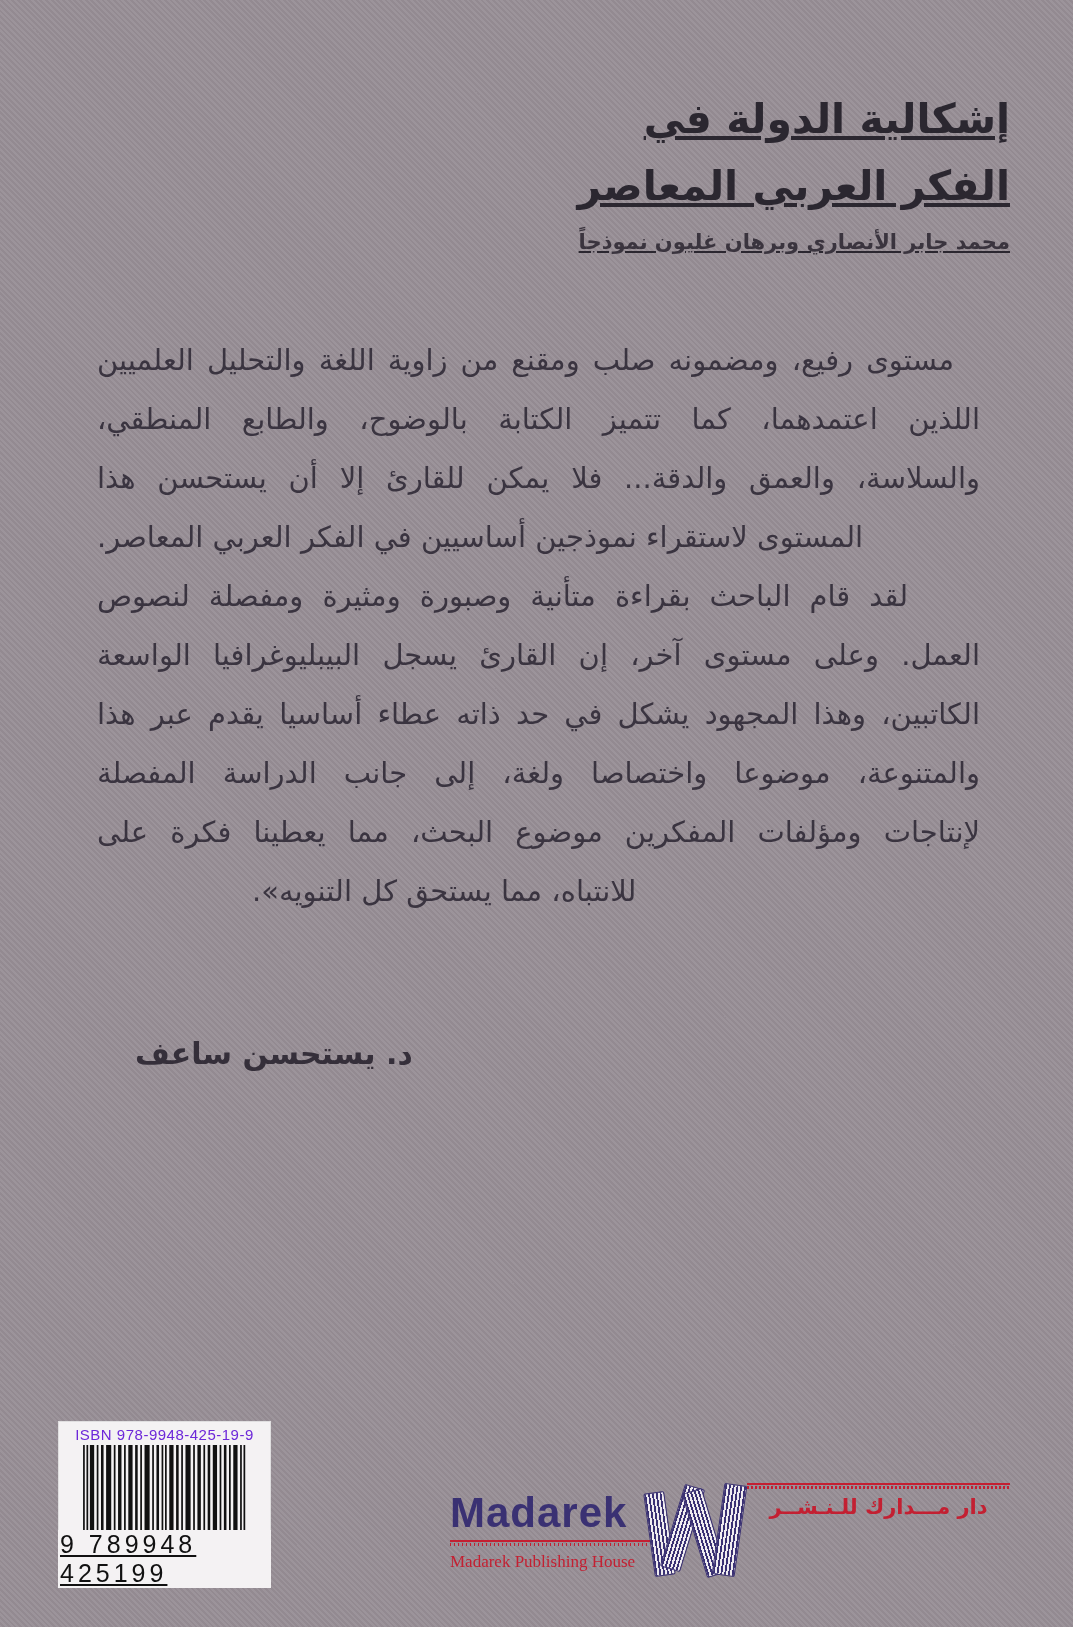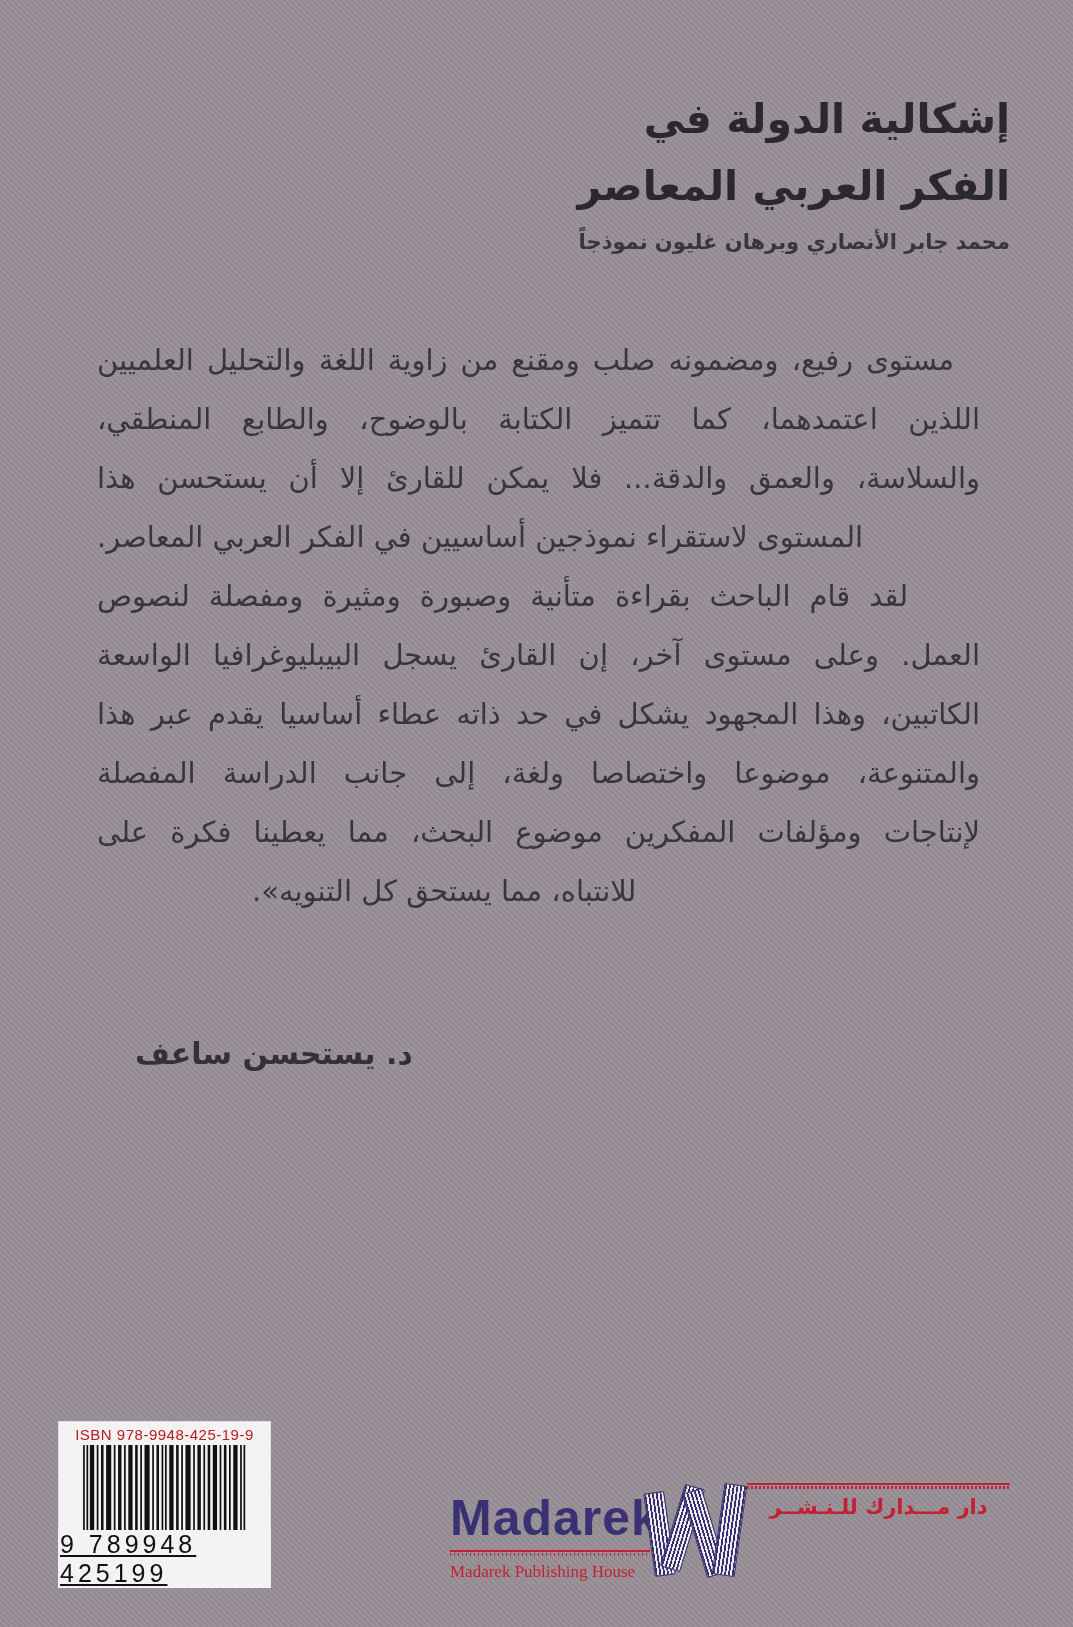--- a/index.html
+++ b/index.html
@@ -10,21 +10,21 @@
   }
   .cover{
     position:relative;width:1073px;height:1627px;overflow:hidden;
     background-color:#988f96;
     background-image:
       repeating-linear-gradient(45deg, rgba(255,255,255,.045) 0 2px, rgba(0,0,0,.035) 2px 4px);
   }
   
   .title-block{
     position:absolute;top:86px;right:63px;width:560px;
-    direction:rtl;text-align:right;color:#2b2730;
+    direction:rtl;text-align:right;color:#2b2730;text-decoration:underline;
   }
   .title-line{
     font-size:41px;font-weight:bold;line-height:67px;
     letter-spacing:0px;
   }
   .subtitle{
     margin-top:10px;font-size:21px;font-weight:bold;color:#3a343e;
   }
   
   .quote{
@@ -46,33 +46,33 @@
     direction:rtl;font-size:30px;font-weight:bold;color:#352f3a;
   }
   
   .barcode-box{
     position:absolute;left:58px;top:1421px;width:213px;height:167px;
     background:#f4f2f3;box-shadow:0 0 0 1px rgba(0,0,0,.08) inset;
     display:flex;flex-direction:column;align-items:center;
   }
   .isbn-label{
     font-family:"Liberation Sans",sans-serif;
-    font-size:15px;color:#b91c1c;margin-top:5px;letter-spacing:.5px;
+    font-size:15px;color:#6d28d9;margin-top:5px;letter-spacing:.5px;
   }
   .barcode-svg{margin-top:2px;}
   .barcode-number{
     font-family:"Liberation Sans",sans-serif;
     font-size:25px;color:#111;letter-spacing:4px;margin-top:-14px;
     background:#f4f2f3;padding:0 2px;text-decoration:underline;
   }
   
   .logo-en{position:absolute;left:450px;top:1489px;width:200px;}
   .logo-en-name{
     font-family:"Liberation Sans",sans-serif;
-    font-size:50px;font-weight:bold;color:#3a3173;letter-spacing:1px;
+    font-size:42px;font-weight:bold;color:#3a3173;letter-spacing:1px;
   }
   .logo-rule{
     height:6px;margin-top:3px;
     border-top:2.5px solid #c32032;
     background:repeating-linear-gradient(90deg,#c32032 0 1.5px,transparent 1.5px 4px);
     background-size:auto 3px;background-repeat:repeat-x;background-position:0 1px;
   }
   .logo-en-tag{
     font-family:"Liberation Serif",serif;
     font-size:17px;font-weight:normal;color:#c32032;margin-top:4px;

